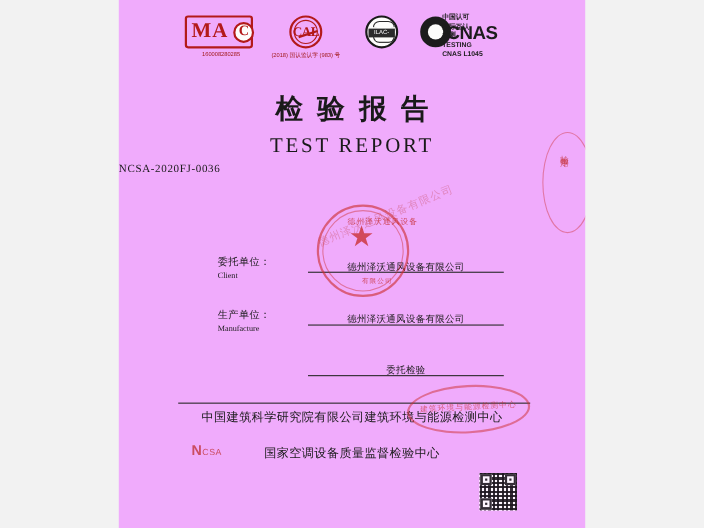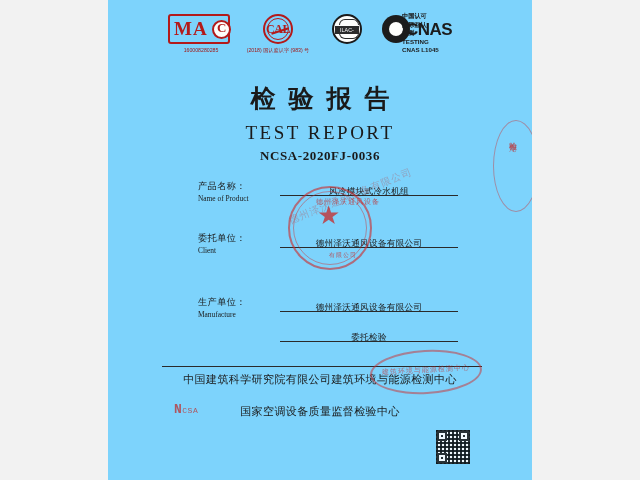--- a/index.html
+++ b/index.html
@@ -19,21 +19,21 @@
     height: 480px;
     background: #f2f2f2;
   }
   
   #sheet {
     position: absolute;
     left: 108px;
     top: 0px;
     width: 424px;
     height: 480px;
-    background: #7dd3fc;
+    background: #f0abfc;
     overflow: hidden;
   }
   
   .gutter {
     position: absolute;
     top: 0;
     width: 108px;
     height: 480px;
     background: #f2f2f2;
   }
@@ -253,26 +253,24 @@
     text-align: center;
     font-family: "Liberation Serif", serif;
     font-size: 19px;
     letter-spacing: 2.5px;
     color: #1a1a1a;
   }
   #report-no {
     position: absolute;
     left: 0; right: 0;
     top: 148px;
-    text-align: center;
     font-family: "Liberation Serif", serif;
-    font-size: 13px;
+    font-size: 10px;
     letter-spacing: 0.6px;
     color: #1a1a1a;
-    font-weight: bold;
   }
 
   
   .field {
     position: absolute;
     left: 90px;
     width: 260px;
     height: 30px;
   }
   .field .labels {
@@ -307,21 +305,21 @@
   .field .value-line span {
     font-family: "DejaVu Sans", sans-serif;
     font-size: 8.6px;
     color: #1a1a1a;
     letter-spacing: 0.3px;
     line-height: 14px;
   }
 
   #field-0 { top: 180px; }
   #field-1 { top: 232px; }
-  #field-2 { top: 296px; }
+  #field-2 { top: 280px; }
   #field-3 { top: 326px; }
 
   
   #footer-rule {
     position: absolute;
     left: 54px;
     top: 366px;
     width: 320px;
     border-top: 1.1px solid #2a2a2a;
   }
@@ -458,21 +456,21 @@
     letter-spacing: 1px;
     white-space: nowrap;
     pointer-events: none;
   }
 
   
   #ncsa-mark {
     position: absolute;
     left: 66px;
     top: 402px;
-    font-family: Liberation Mono, monospace;
+    font-family: Liberation Sans, sans-serif;
     font-size: 8px;
     color: rgba(190, 45, 45, 0.75);
     letter-spacing: 0.5px;
   }
   #ncsa-mark .big { font-size: 13px; font-weight: bold; }
 
   
   #qr {
     position: absolute;
     left: 328px;
@@ -556,29 +554,20 @@
       <div class="cn">国际互认</div>
       <div class="cn">检测</div>
       <div>TESTING</div>
       <div>CNAS L1045</div>
     </div>
 
     <div id="title-cn">检验报告</div>
     <div id="title-en">TEST REPORT</div>
     <div id="report-no">NCSA-2020FJ-0036</div>
 
-    <div class="field" id="field-0">
-      <div class="labels">
-        <div class="lab-cn">产品名称：</div>
-        <div class="lab-en">Name of Product</div>
-      </div>
-      <div class="value-line">
-        <span>风冷模块式冷水机组</span>
-      </div>
-    </div>
 
     <div class="field" id="field-1">
       <div class="labels">
         <div class="lab-cn">委托单位：</div>
         <div class="lab-en">Client</div>
       </div>
       <div class="value-line">
         <span>德州泽沃通风设备有限公司</span>
       </div>
     </div>

